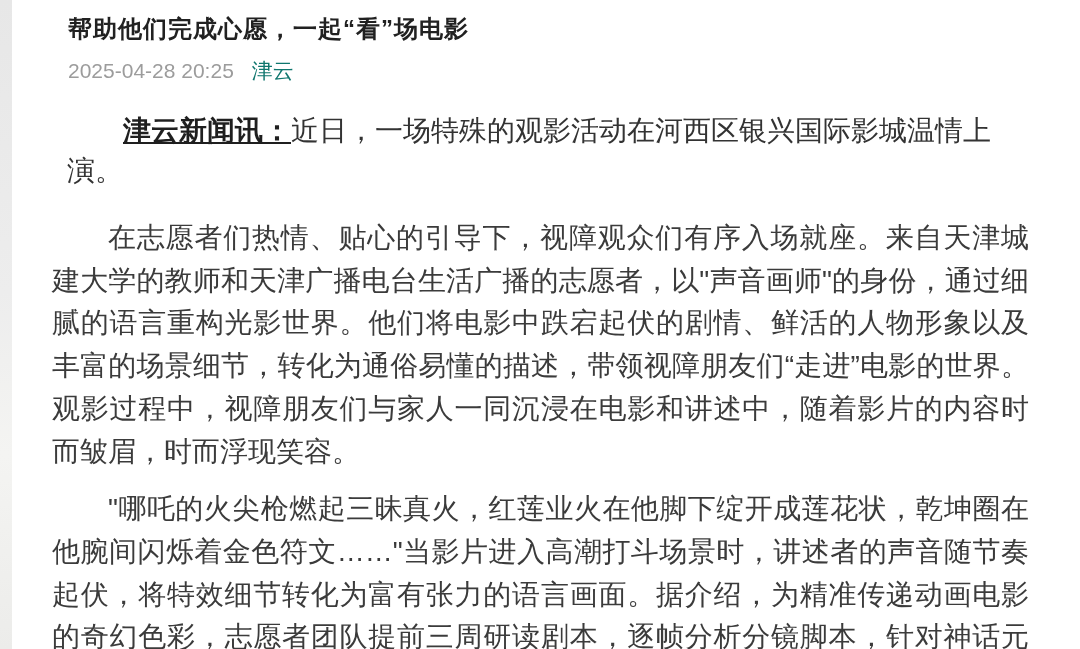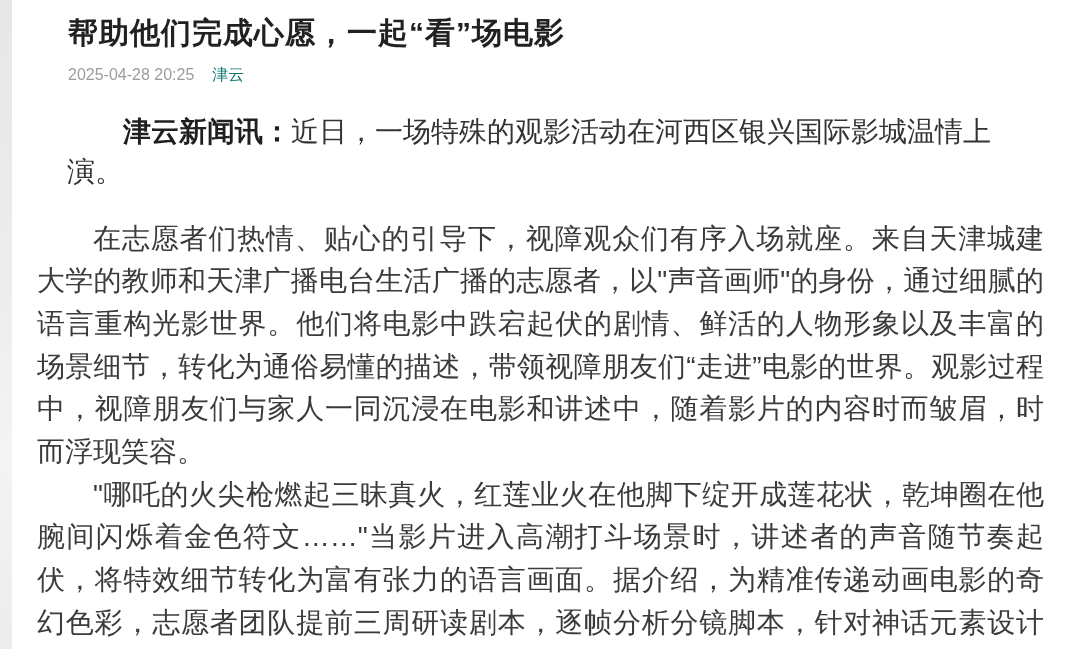--- a/index.html
+++ b/index.html
@@ -21,56 +21,57 @@
     top: 0;
     width: 12px;
     height: 649px;
     background: linear-gradient(180deg, #e7e7e7 0%, #ededed 45%, #f4f4f2 70%, #ececea 100%);
   }
   .article-header {
     padding: 14px 40px 0 68px;
   }
   .article-title {
     margin: 0;
-    font-size: 30px;
+    font-size: 24px;
     font-weight: 700;
     line-height: 1.25;
     color: #212121;
     letter-spacing: 1px;
   }
   .meta-row {
     margin-top: 13px;
-    font-size: 16px;
+    font-size: 21px;
     color: #9c9c9c;
     display: flex;
     align-items: center;
   }
   .meta-time { margin-right: 18px; }
   .meta-source { color: #0f766e; }
   .lead-paragraph {
     margin: 26px 40px 0 67px;
     font-size: 28px;
     line-height: 40px;
     text-indent: 2em;
     color: #333333;
   }
   .lead-label {
     font-weight: 700;
     color: #1f1f1f;
+    text-decoration: underline;
   }
   .article-body {
     margin-top: 26px;
     padding: 0 36px 0 37px;
     font-size: 28px;
     line-height: 42.7px;
     color: #3b3b3b;
     text-align: justify;
   }
   .article-body p {
-    margin: 0;
+    margin: 15px;
     text-indent: 2em;
   }
 </style>
 </head>
 <body>
 
 <div class="page">
   <div class="left-strip"></div>
 
   <header class="article-header">

